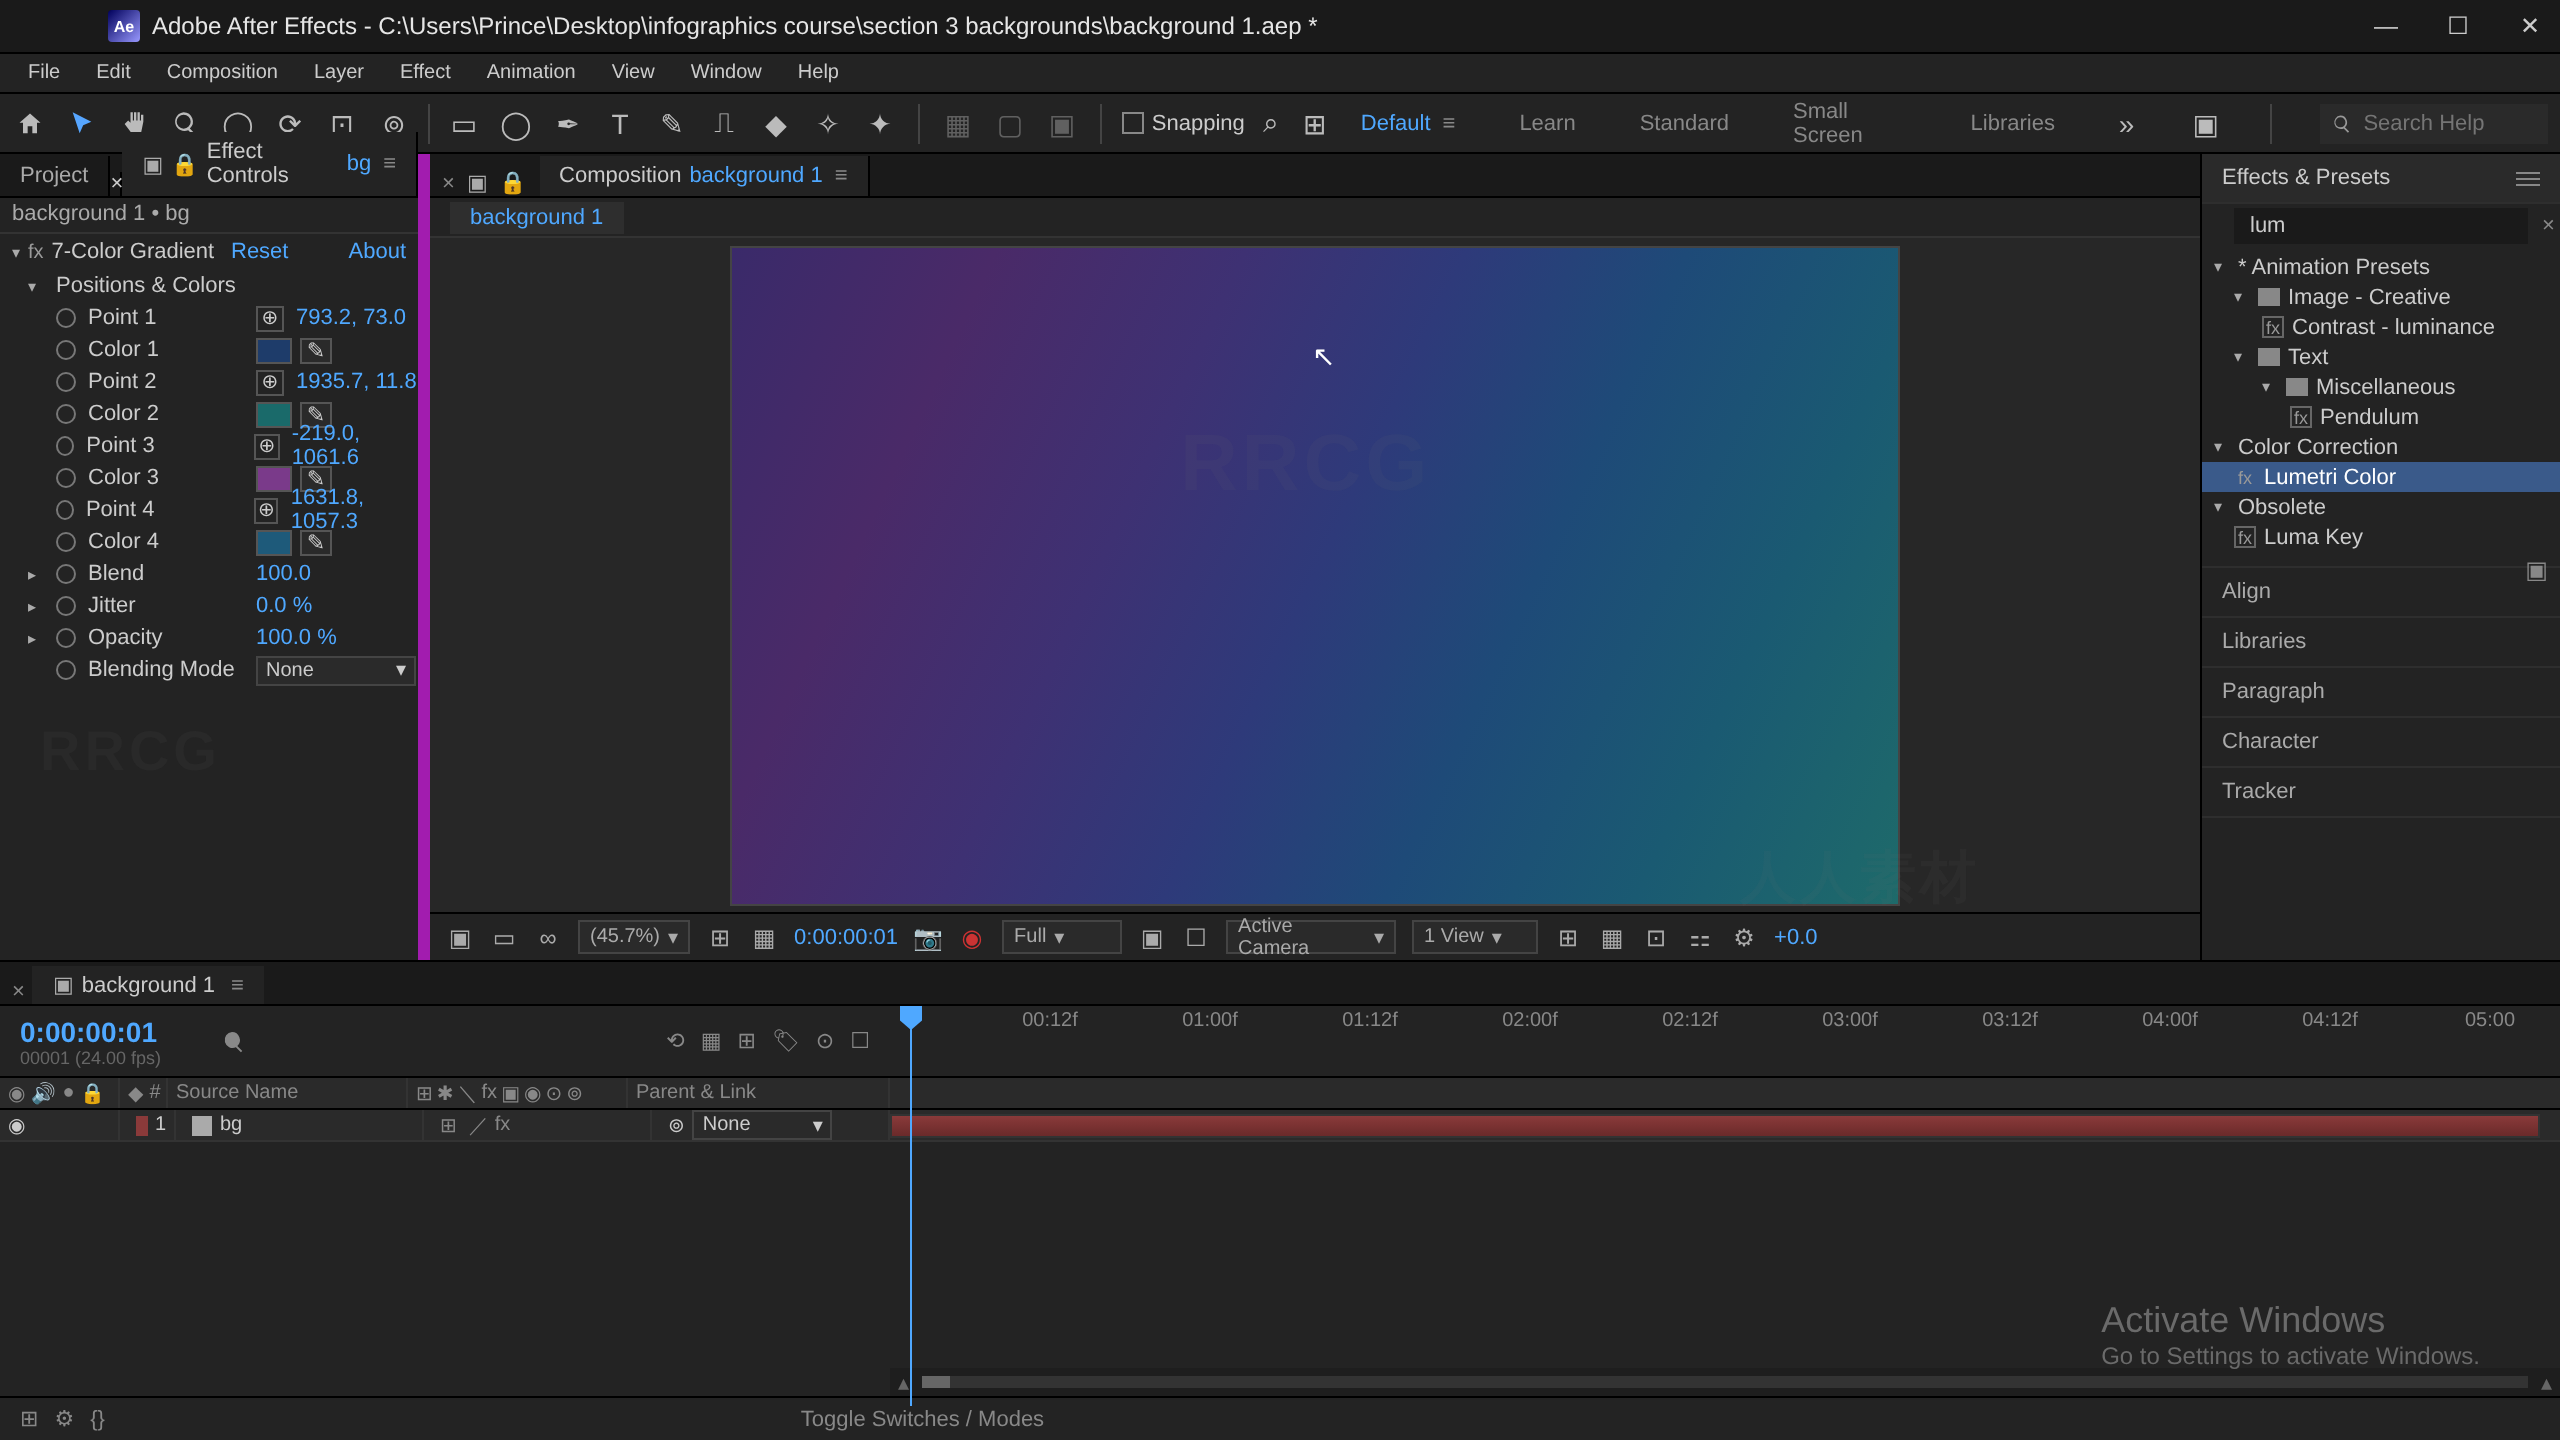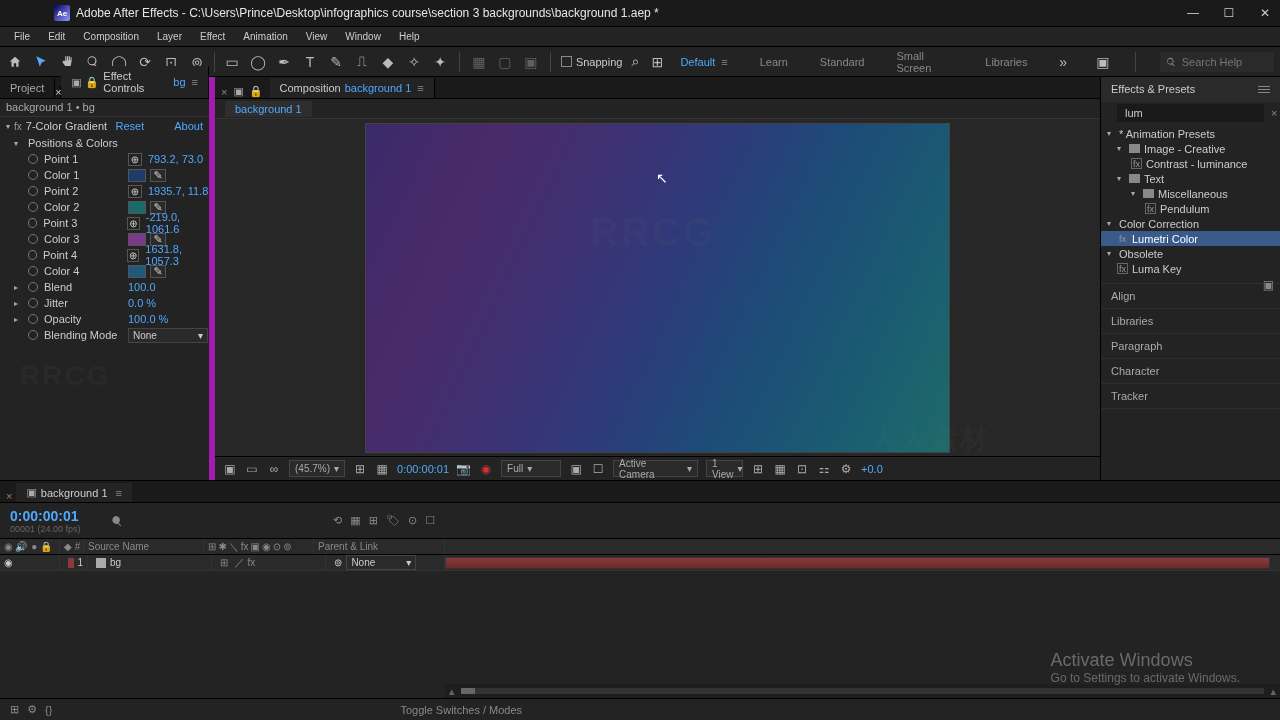--- a/index.html
+++ b/index.html
@@ -352,21 +352,21 @@
       <div class="vb-dd" style="width:60px">
           <span>Full</span>
           <span>▾</span>
         </div>
       <div class="vb-ic">▣</div>
       <div class="vb-ic">☐</div>
       <div class="vb-dd" style="width:85px">
           <span>Active Camera</span>
           <span>▾</span>
         </div>
-      <div class="vb-dd" style="width:37px">
+      <div class="vb-dd" style="width:63px">
           <span>1 View</span>
           <span>▾</span>
         </div>
       <div class="vb-ic">⊞</div>
       <div class="vb-ic">▦</div>
       <div class="vb-ic">⊡</div>
       <div class="vb-ic">⚏</div>
       <div class="vb-ic">⚙</div>
       <span style="color:#4fa8ff">+0.0</span>
     </div>
@@ -464,20 +464,35 @@
             <path fill="#888" d="M10 2a8 8 0 015.3 13.9l5 5-1.4 1.4-5-5A8 8 0 1110 2z"></path>
           </svg>
       </div>
       <div class="tl-icons-r">
         <span>⟲</span>
         <span>▦</span>
         <span>⊞</span>
         <span>🏷</span>
         <span>⊙</span>
         <span>☐</span>
+      </div>
+    </div>
+    <div class="tl-right">
+      <div class="ruler">
+        <div class="playhead"></div>
+        <div class="tick-label" style="left:80px">00:12f</div>
+        <div class="tick-label" style="left:160px">01:00f</div>
+        <div class="tick-label" style="left:240px">01:12f</div>
+        <div class="tick-label" style="left:320px">02:00f</div>
+        <div class="tick-label" style="left:400px">02:12f</div>
+        <div class="tick-label" style="left:480px">03:00f</div>
+        <div class="tick-label" style="left:560px">03:12f</div>
+        <div class="tick-label" style="left:640px">04:00f</div>
+        <div class="tick-label" style="left:720px">04:12f</div>
+        <div class="tick-label" style="left:800px">05:00</div>
       </div>
     </div>
   </div>
   <div class="tl-header-row">
     <div class="tl-h-left">
       <div class="tl-h-cell" style="width:60px;gap:3px">
           <span>◉</span>
           <span>🔊</span>
           <span>●</span>
           <span>🔒</span>

